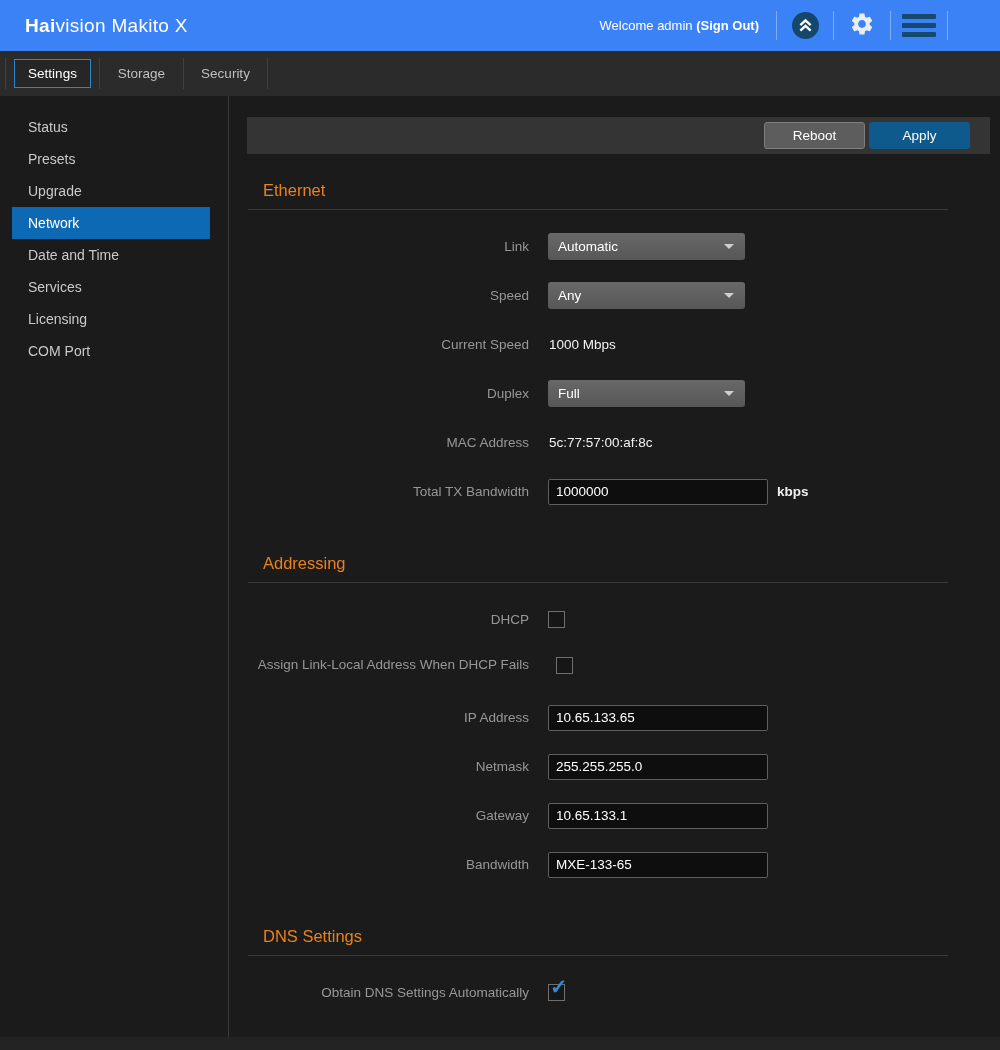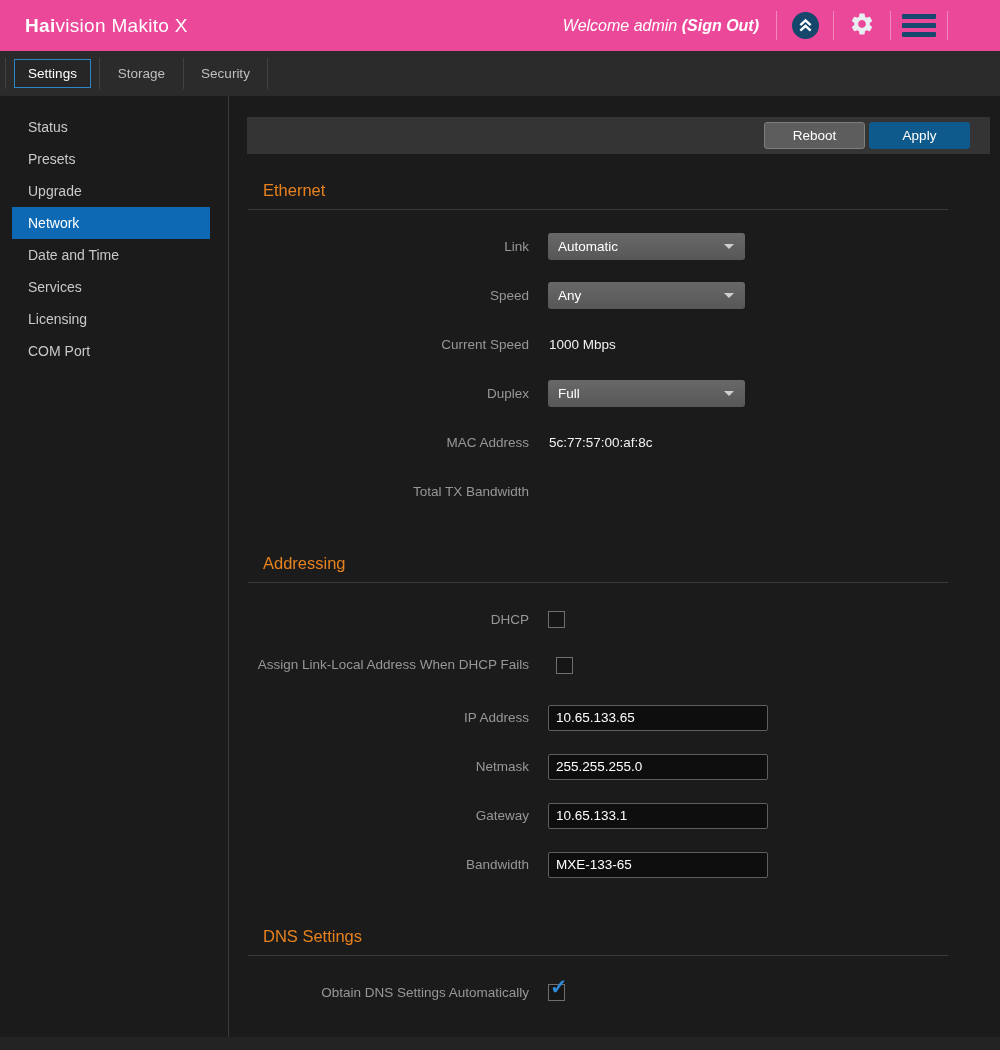--- a/index.html
+++ b/index.html
@@ -1,26 +1,26 @@
 <!DOCTYPE html>
 <html><head>
 <meta charset="utf-8">
 <style>
   * { margin:0; padding:0; box-sizing:border-box; }
   html,body { width:1000px; height:1050px; overflow:hidden; background:#1b1b1b;
     font-family:"Liberation Sans", sans-serif; }
 
   
   .header { position:absolute; top:0; left:0; width:1000px; height:51px;
-    background:#ec4899; display:flex; align-items:center; }
+    background:#3b82f6; display:flex; align-items:center; }
   .brand { margin-left:25px; font-size:19px; color:#fff; letter-spacing:.3px; }
   .brand b { font-weight:700; }
   .brand span.light { font-weight:400; }
   .header-right { position:absolute; right:0; top:0; height:51px; display:flex; align-items:center; }
-  .welcome { color:#fff; font-size:16px; margin-right:17px; white-space:nowrap;font-style:italic; }
+  .welcome { color:#fff; font-size:13px; margin-right:17px; white-space:nowrap; }
   .welcome a { color:#fff; font-weight:700; text-decoration:none; }
   .hsep { width:1px; height:29px; background:rgba(255,255,255,.35); }
   .icon-slot { width:56px; display:flex; justify-content:center; align-items:center; cursor:pointer; }
   .hspacer { width:52px; }
   .circle-icon { width:27px; height:27px; border-radius:50%; background:#14476b;
     display:flex; align-items:center; justify-content:center; }
   .burger { display:flex; flex-direction:column; gap:4px; }
   .burger i { display:block; width:34px; height:5px; background:#16496d; border-radius:1px; }
 
   
@@ -187,20 +187,24 @@
           </div>
         </div>
         <div class="row">
           <div class="lbl">MAC Address</div>
           <div class="ctl">
               <span class="static-val">5c:77:57:00:af:8c</span>
             </div>
         </div>
         <div class="row">
           <div class="lbl">Total TX Bandwidth</div>
+          <div class="ctl">
+            <input class="txt" type="text" value="1000000" style="">
+            <span class="suffix">kbps</span>
+          </div>
         </div>
       </div>
     </div>
 
     <div>
       <h2 class="section-title">Addressing</h2>
       <div class="rows">
         <div class="row">
           <div class="lbl">DHCP</div>
           <div class="ctl">

